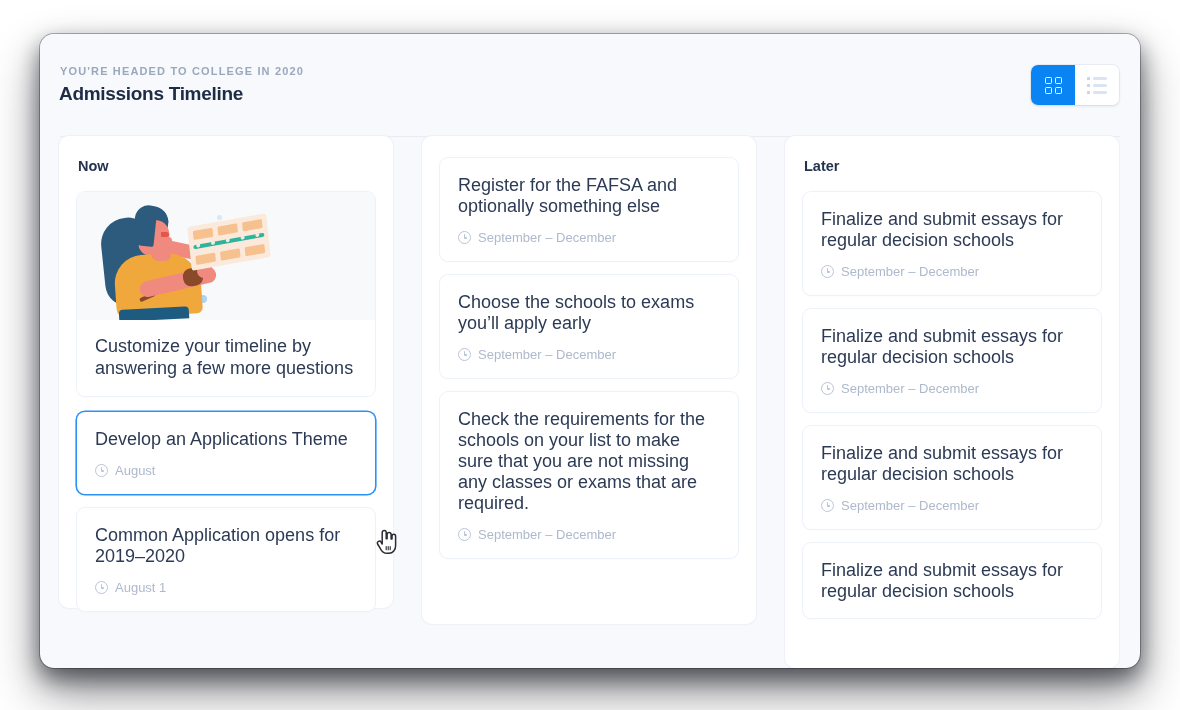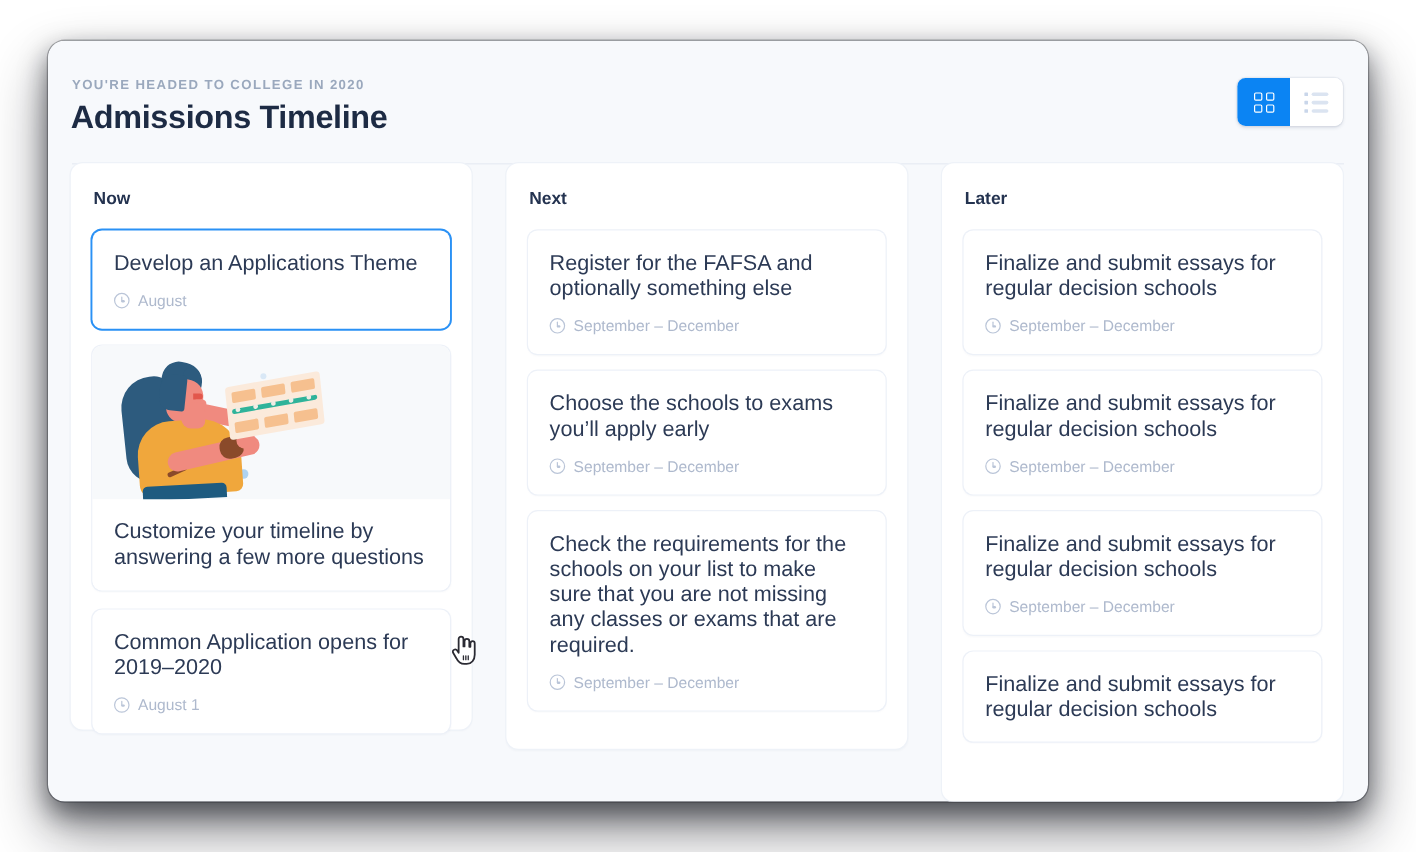--- a/index.html
+++ b/index.html
@@ -59,21 +59,21 @@
     font-size: 11px;
     font-weight: bold;
     letter-spacing: 1.15px;
     color: #9aa8bd;
     text-transform: uppercase;
   }
   .page-title {
     position: absolute;
     left: 19px;
     top: 49px;
-    font-size: 27px;
+    font-size: 19px;
     font-weight: bold;
     letter-spacing: -0.3px;
     color: #1d2b44;
   }
   .header-divider {
     position: absolute;
     left: 20px;
     right: 20px;
     top: 102px;
     height: 1px;
@@ -376,28 +376,20 @@
         </div>
       </div>
 
       <div class="header-divider"></div>
     </div>
 
     <div class="board">
 
       <div class="column col-now">
         <div class="col-title">Now</div>
-
-        <div class="card selected">
-          <div class="card-text">Develop an Applications Theme</div>
-          <div class="card-meta">
-            <span class="clock"></span>
-            <span>August</span>
-          </div>
-        </div>
 
         <div class="card promo">
           <div class="promo-art">
             <span class="art-dot d1"></span>
             <span class="art-dot d2"></span>
             <span class="hair-back"></span>
             <span class="hair-bun"></span>
             <span class="hair-bun2"></span>
             <span class="face"></span>
             <span class="mouth"></span>
@@ -431,31 +423,38 @@
                   <span class="cal-blk"></span>
                   <span class="cal-blk"></span>
                 </span>
             </span>
           </div>
           <div class="promo-body">
             <div class="card-text">Customize your timeline by answering a few more questions</div>
           </div>
         </div>
 
+        <div class="card selected">
+          <div class="card-text">Develop an Applications Theme</div>
+          <div class="card-meta">
+            <span class="clock"></span>
+            <span>August</span>
+          </div>
+        </div>
+
         <div class="card">
           <div class="card-text">Common Application opens for 2019–2020</div>
           <div class="card-meta">
             <span class="clock"></span>
             <span>August 1</span>
           </div>
         </div>
       </div>
 
       <div class="column col-next">
-        <div class="col-title">Next</div>
 
         <div class="card">
           <div class="card-text">Register for the FAFSA and optionally something else</div>
           <div class="card-meta">
             <span class="clock"></span>
             <span>September – December</span>
           </div>
         </div>
 
         <div class="card">

